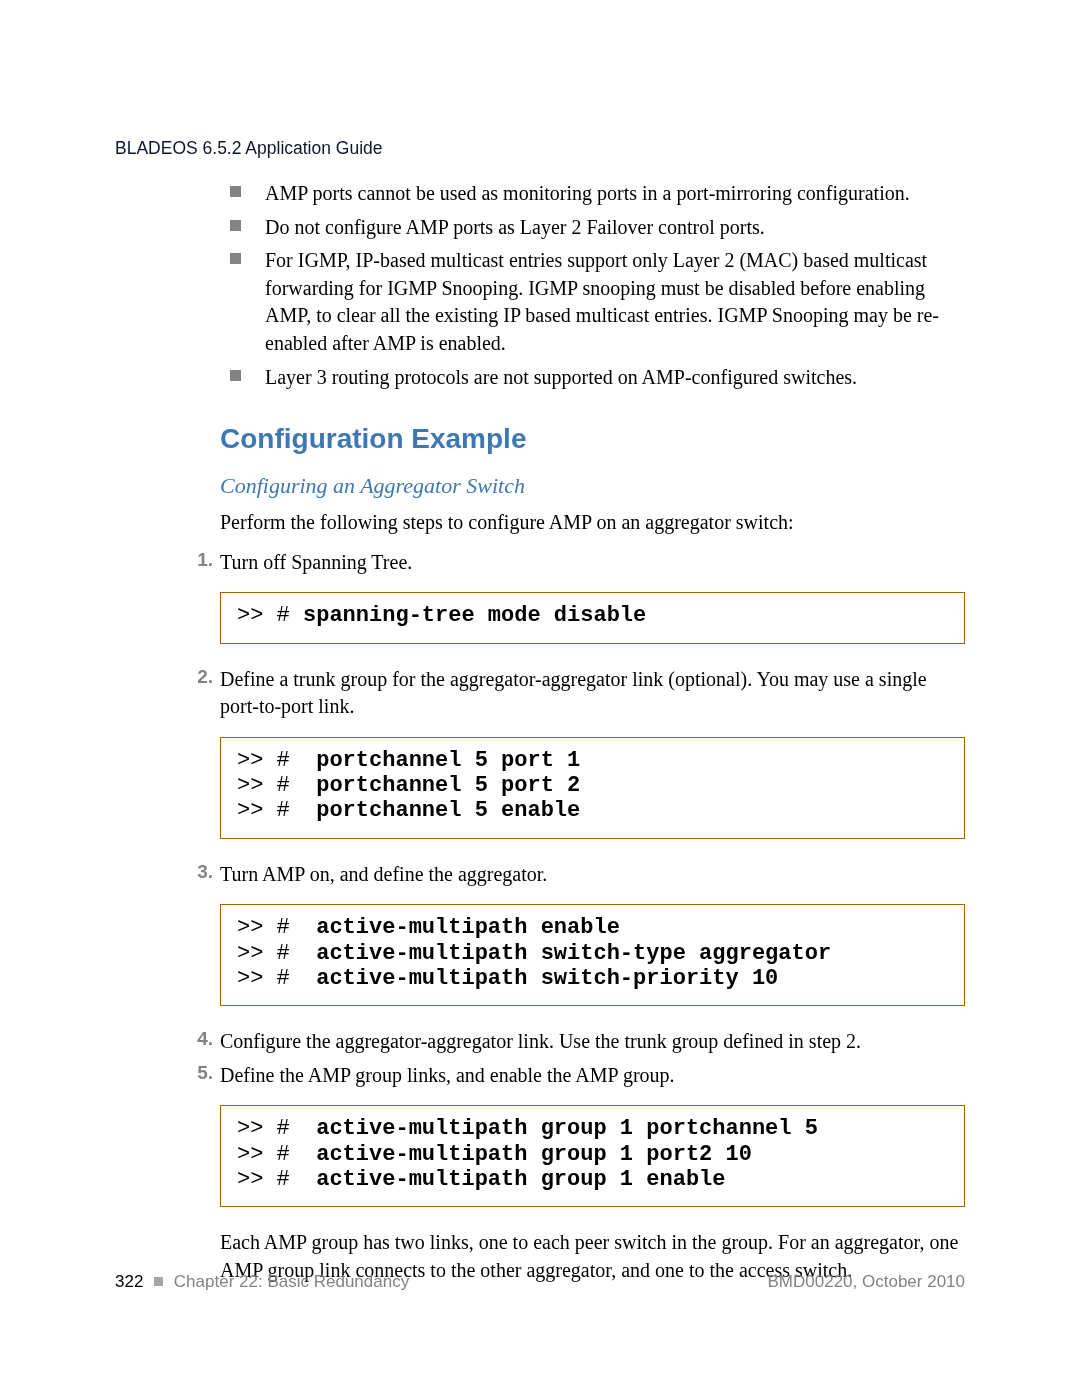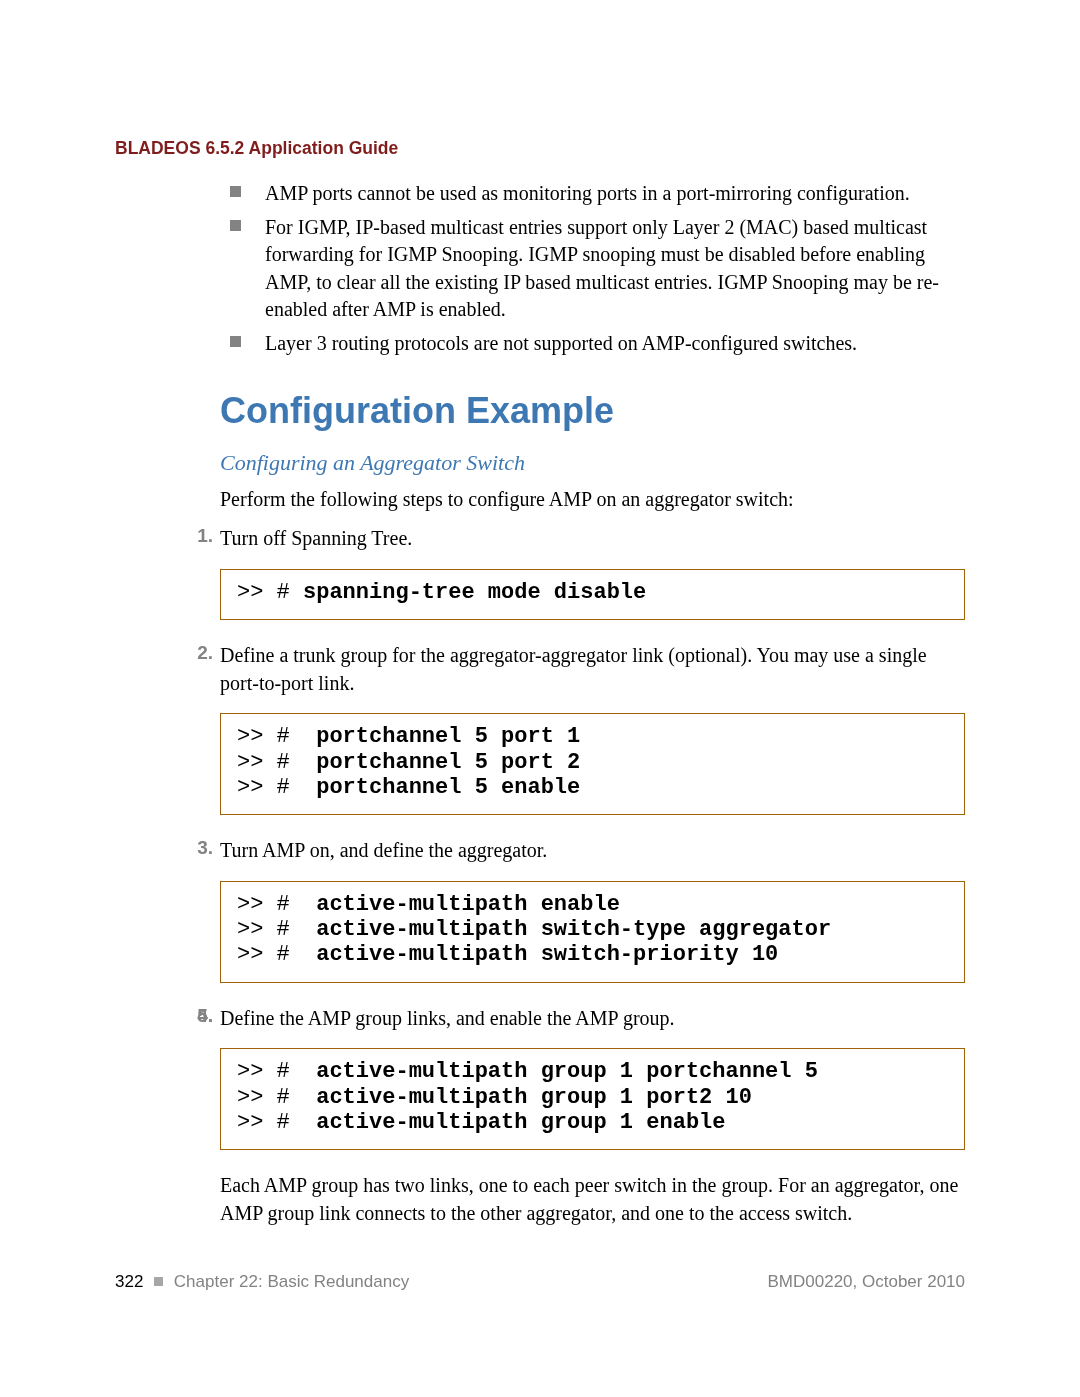--- a/index.html
+++ b/index.html
@@ -14,23 +14,23 @@
     font-family: "Times New Roman", Times, serif;
     color: #000;
     font-size: 20px;
   }
   .header {
     position: absolute;
     top: 138px;
     left: 115px;
     right: 115px;
     font-family: Arial, Helvetica, sans-serif;
-    font-weight: bold;
+    font-weight: normal;
     font-size: 17.5px;
-    color: #7f1d1d;
+    color: #0f172a;
   }
   .content {
     position: absolute;
     top: 170px;
     left: 220px;
     width: 745px;
   }
   .bullet-list {
     margin: 10px;
     padding: 0;
@@ -47,21 +47,21 @@
     left: 0;
     top: 6px;
     width: 11px;
     height: 11px;
     background: #838383;
   }
   h2.section {
     font-family: Arial, Helvetica, sans-serif;
     font-weight: bold;
     color: #3E78B3;
-    font-size: 36px;
+    font-size: 28px;
     margin: 32px 0 10px 0;
   }
   h3.subsection {
     font-family: Liberation Serif, serif;
     font-style: italic;
     font-weight: normal;
     color: #3E78B3;
     font-size: 22px;
     margin: 18px 0 10px 0;
   }
@@ -122,21 +122,21 @@
 </style>
 </head>
 <body>
 
 <div class="header">BLADEOS 6.5.2 Application Guide</div>
 
 <div class="content">
 
   <ul class="bullet-list">
     <li><span class="sq"></span><span>AMP ports cannot be used as monitoring ports in a port-mirroring configuration.</span></li>
-    <li><span class="sq"></span></li>
+    <li><span class="sq"></span><span>Do not configure AMP ports as Layer 2 Failover control ports.</span></li>
     <li><span class="sq"></span><span>For IGMP, IP-based multicast entries support only Layer 2 (MAC) based multicast forwarding for IGMP Snooping. IGMP snooping must be disabled before enabling AMP, to clear all the existing IP based multicast entries. IGMP Snooping may be re-enabled after AMP is enabled.</span></li>
     <li><span class="sq"></span><span>Layer 3 routing protocols are not supported on AMP-configured switches.</span></li>
   </ul>
 
   <h2 class="section">Configuration Example</h2>
 
   <h3 class="subsection">Configuring an Aggregator Switch</h3>
 
   <p class="para">Perform the following steps to configure AMP on an aggregator switch:</p>
 
@@ -157,20 +157,21 @@
   <div class="step">
     <span class="num">3.</span>
     <span class="stext">Turn AMP on, and define the aggregator.</span>
   </div>
   <div class="codebox"><span>&gt;&gt; # </span> <span class="cmd">active-multipath enable</span>
 <span>&gt;&gt; # </span> <span class="cmd">active-multipath switch-type aggregator</span>
 <span>&gt;&gt; # </span> <span class="cmd">active-multipath switch-priority 10</span></div>
 
   <div class="step">
     <span class="num">4.</span>
+    <span class="stext">Configure the aggregator-aggregator link. Use the trunk group defined in step 2.</span>
   </div>
 
   <div class="step">
     <span class="num">5.</span>
     <span class="stext">Define the AMP group links, and enable the AMP group.</span>
   </div>
   <div class="codebox"><span>&gt;&gt; # </span> <span class="cmd">active-multipath group 1 portchannel 5</span>
 <span>&gt;&gt; # </span> <span class="cmd">active-multipath group 1 port2 10</span>
 <span>&gt;&gt; # </span> <span class="cmd">active-multipath group 1 enable</span></div>
 

